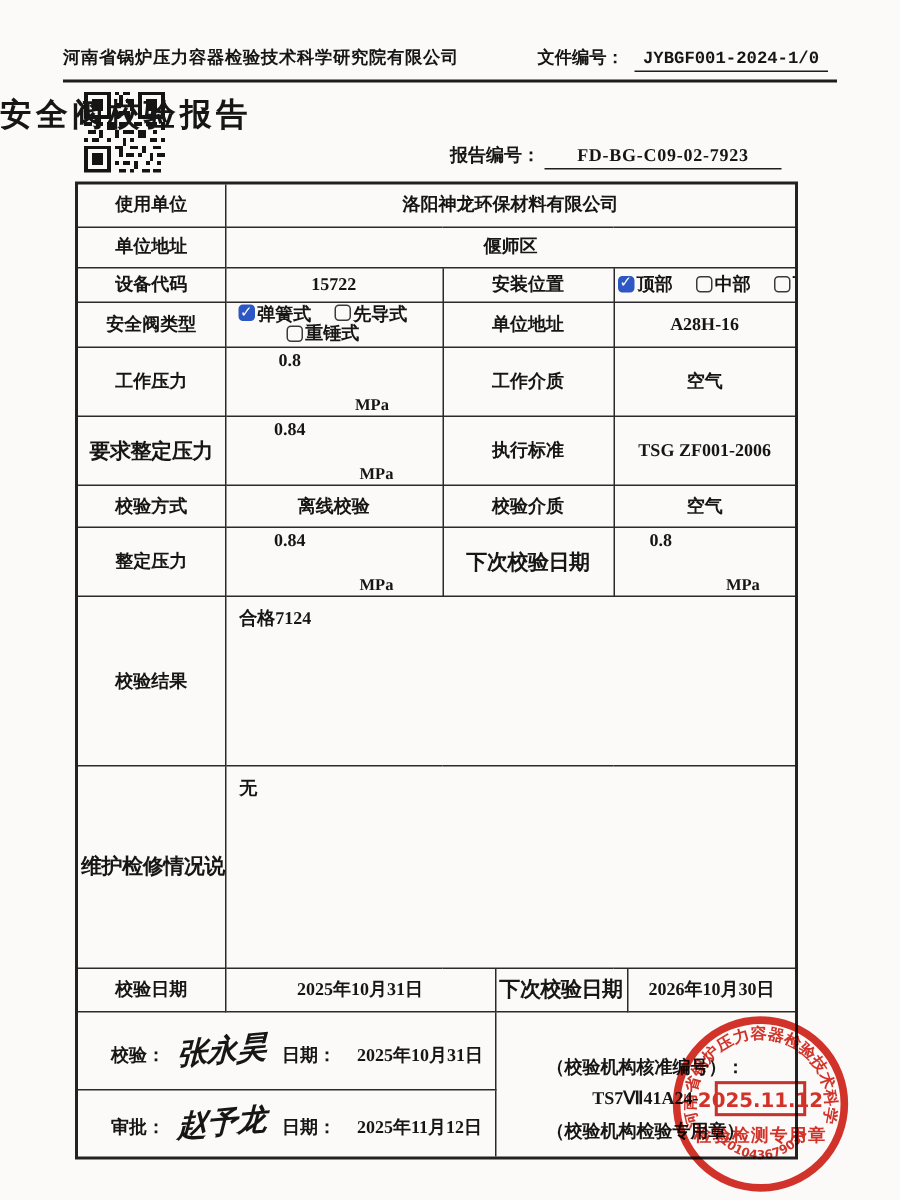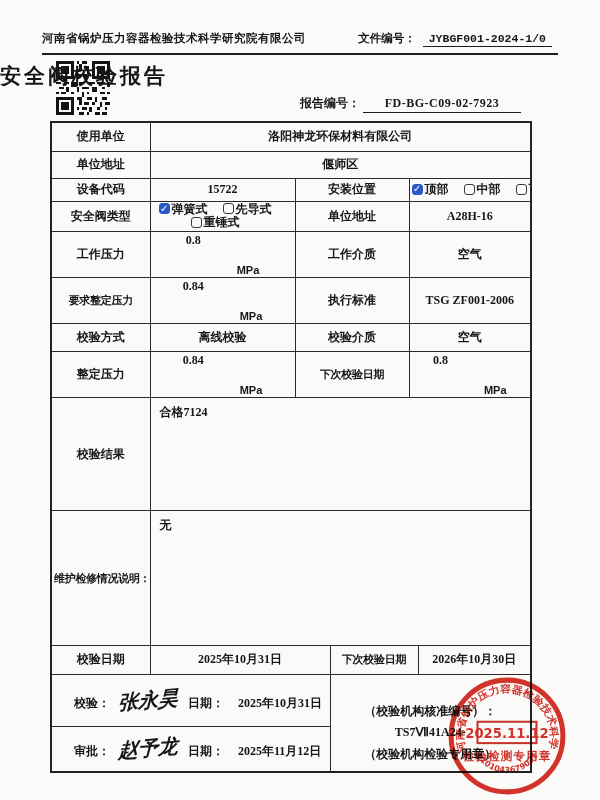--- a/index.html
+++ b/index.html
@@ -51,26 +51,26 @@
   table { border-collapse:collapse; width:100%; table-layout:fixed; }
   td {
     border:0; font-size:12px; font-weight:bold;
     text-align:center; vertical-align:middle;
     padding:1px 2px; overflow:hidden;
   }
   .br { border-right:1.4px solid #2a2a2a; }
   .bb { border-bottom:1.4px solid #2a2a2a; }
   .tallval { vertical-align:top; text-align:left; padding:6px 9px;margin-left:28px; }
   .nowrap { white-space:nowrap; }
-  .small { font-size:11px; letter-spacing:-0.3px; }
+  .small { font-size:14px; letter-spacing:-0.3px; }
   tr.h28{height:28px} tr.h27{height:27px} tr.h23{height:23px}
   tr.h30{height:30px} tr.h113{height:113px} tr.h135{height:135px}
   tr.h52{height:52px} tr.h44{height:44px}
   .pv { display:flex; justify-content:center; gap:36px; }
-  .pv .unit { font-family:Liberation Sans, sans-serif; font-size:11px;margin-top:31px; }
+  .pv .unit { font-family:Liberation Serif, serif; font-size:11px;margin-top:31px; }
   
   .cb {
     display:inline-block; width:11px; height:11px;
     border:1.4px solid #3a3a3a; border-radius:3px;
     vertical-align:-1.5px; margin-right:2px; position:relative;
   }
   .cb.checked { background:#2d57c5; border-color:#2d57c5; }
   .cb .tick {
     display:none; position:absolute; top:-1.5px; left:0.5px;
     color:#fff; font-size:10px; font-weight:bold; line-height:11px;

